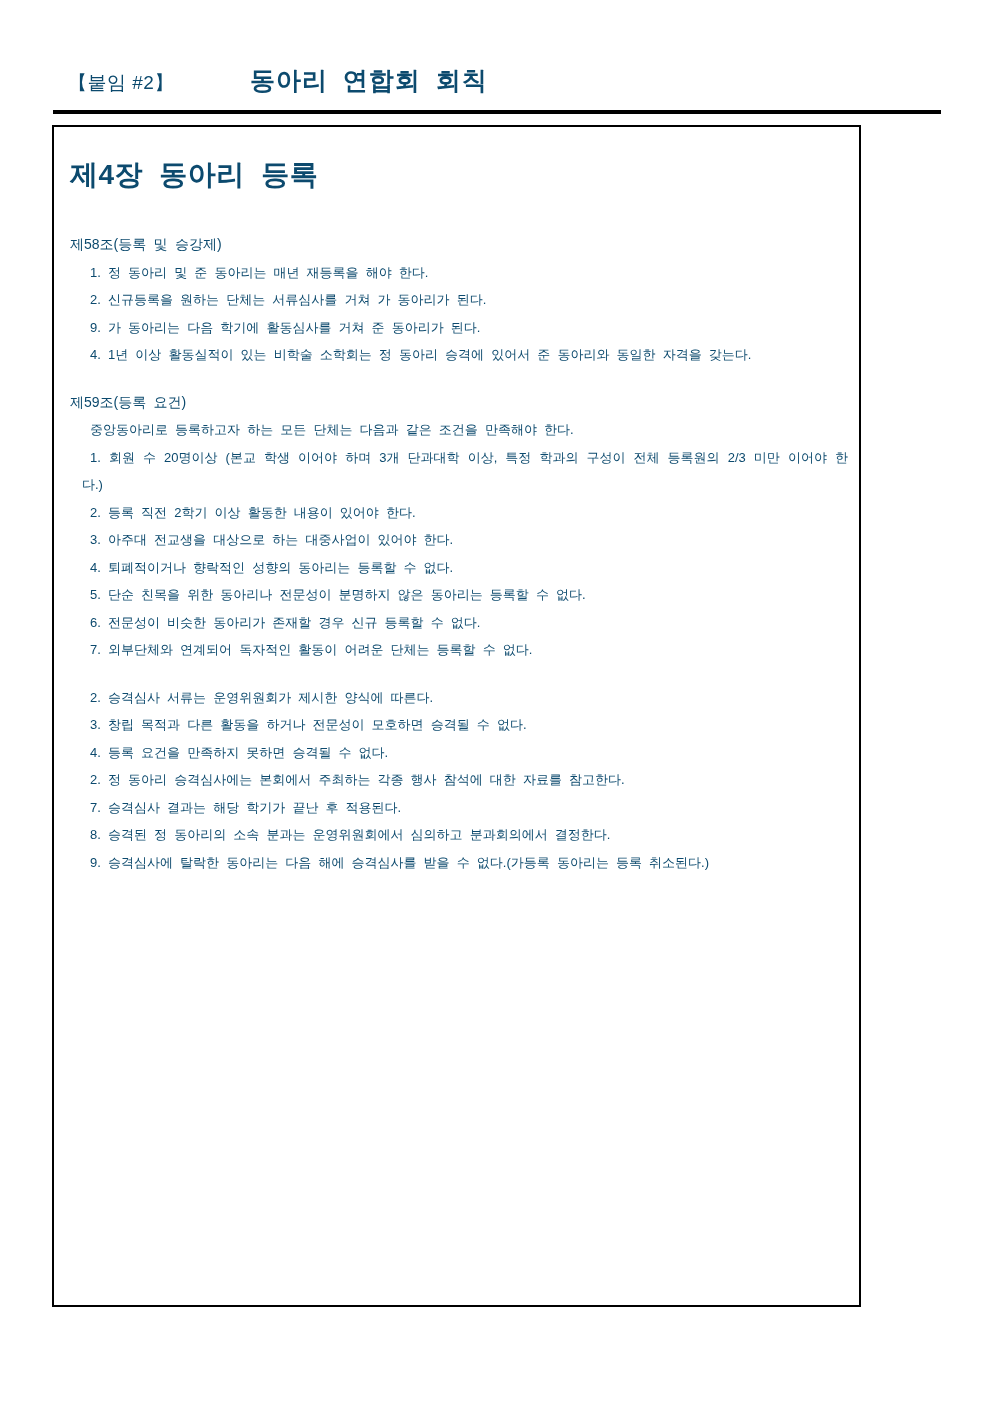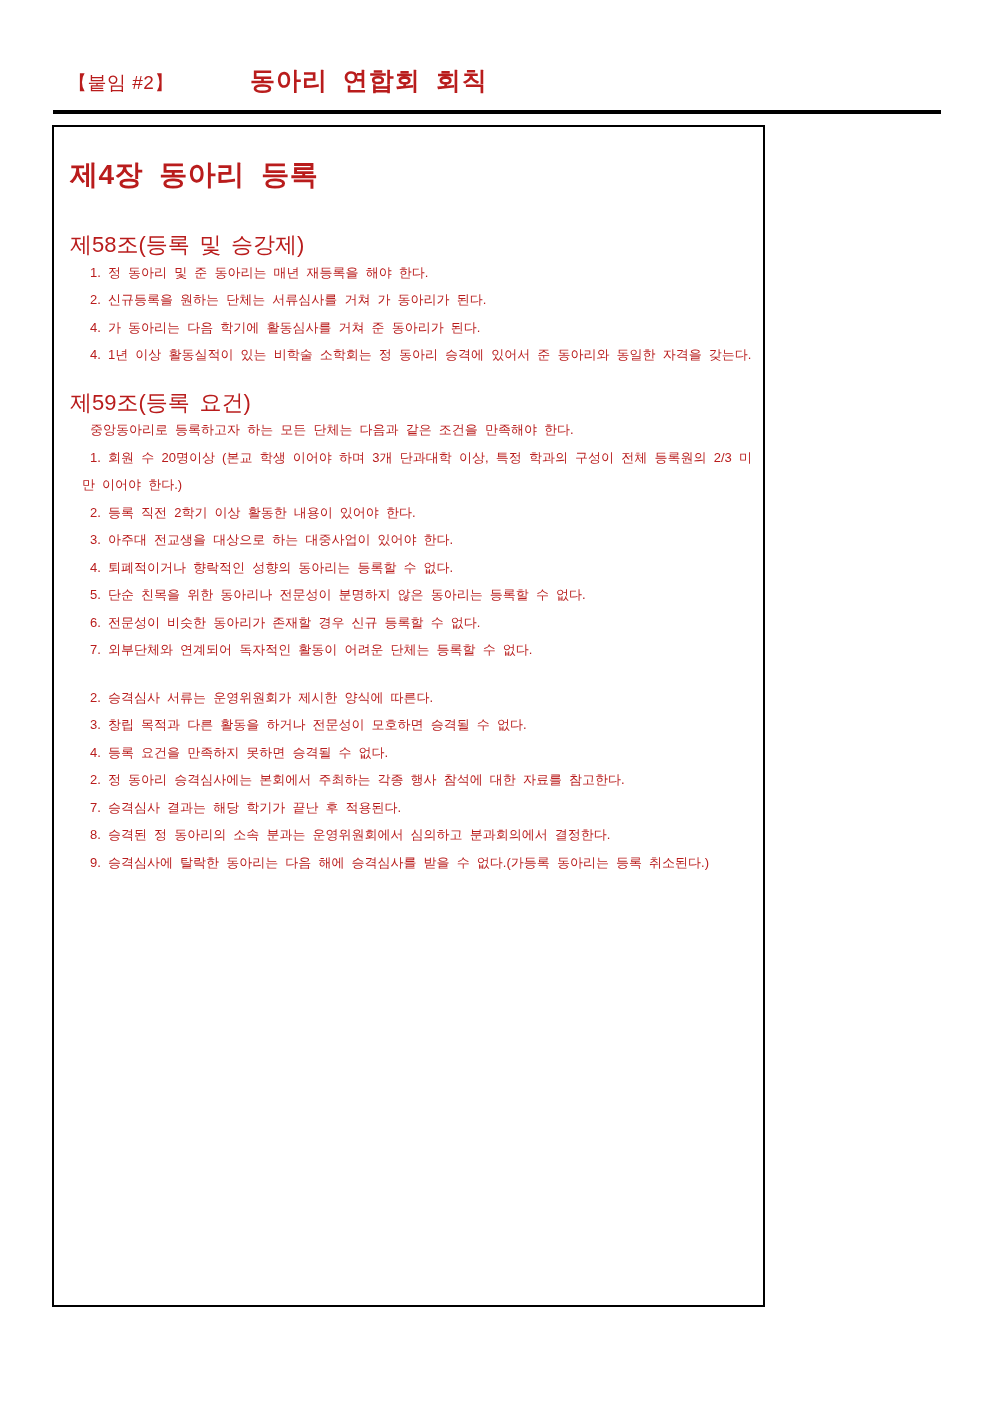--- a/index.html
+++ b/index.html
@@ -5,21 +5,21 @@
   html, body {
     margin: 0;
     padding: 0;
     background: #ffffff;
   }
   .page {
     position: relative;
     width: 992px;
     height: 1403px;
     background: #ffffff;
-    color: #b91c1c;
+    color: #0c4a6e;
     font-family: "Liberation Sans", sans-serif;
     overflow: hidden;
   }
   .doc-header {
     position: absolute;
     left: 68px;
     top: 64px;
     display: flex;
     align-items: baseline;
     white-space: nowrap;
@@ -41,38 +41,38 @@
     left: 53px;
     top: 110px;
     width: 888px;
     height: 4px;
     background: #000000;
   }
   .content-box {
     position: absolute;
     left: 52px;
     top: 125px;
-    width: 713px;
+    width: 809px;
     height: 1182px;
     border: 2px solid #000000;
     box-sizing: border-box;
     padding: 30px 11px 14px 16px;
   }
   .chapter-title {
     font-size: 28px;
     font-weight: 700;
     line-height: 36px;
     margin: 0 0 38px 0;
     word-spacing: 8px;
     letter-spacing: 0.5px;
   }
   .article { margin: 0; }
   .article + .article { margin-top: 20px; }
   .article-heading {
-    font-size: 22px;
+    font-size: 14px;
     line-height: 27.5px;
     word-spacing: 3.5px;
   }
   .para {
     margin: 0 0 0 12px;
     text-indent: 8px;
     font-size: 13px;
     line-height: 27.5px;
     text-align: justify;
     word-spacing: 3.5px;
@@ -91,21 +91,21 @@
   <div class="top-rule"></div>
 
   <div class="content-box">
 
     <h1 class="chapter-title">제4장 동아리 등록</h1>
 
     <section class="article">
       <div class="article-heading">제58조(등록 및 승강제)</div>
       <p class="para">1. 정 동아리 및 준 동아리는 매년 재등록을 해야 한다.</p>
       <p class="para">2. 신규등록을 원하는 단체는 서류심사를 거쳐 가 동아리가 된다.</p>
-      <p class="para">4. 가 동아리는 다음 학기에 활동심사를 거쳐 준 동아리가 된다.</p>
+      <p class="para">9. 가 동아리는 다음 학기에 활동심사를 거쳐 준 동아리가 된다.</p>
       <p class="para">4. 1년 이상 활동실적이 있는 비학술 소학회는 정 동아리 승격에 있어서 준 동아리와 동일한 자격을 갖는다.</p>
     </section>
 
     <section class="article">
       <div class="article-heading">제59조(등록 요건)</div>
       <p class="para">중앙동아리로 등록하고자 하는 모든 단체는 다음과 같은 조건을 만족해야 한다.</p>
       <p class="para">1. 회원 수 20명이상 (본교 학생 이어야 하며 3개 단과대학 이상, 특정 학과의 구성이 전체 등록원의 2/3 미만 이어야 한다.)</p>
       <p class="para">2. 등록 직전 2학기 이상 활동한 내용이 있어야 한다.</p>
       <p class="para">3. 아주대 전교생을 대상으로 하는 대중사업이 있어야 한다.</p>
       <p class="para">4. 퇴폐적이거나 향락적인 성향의 동아리는 등록할 수 없다.</p>

